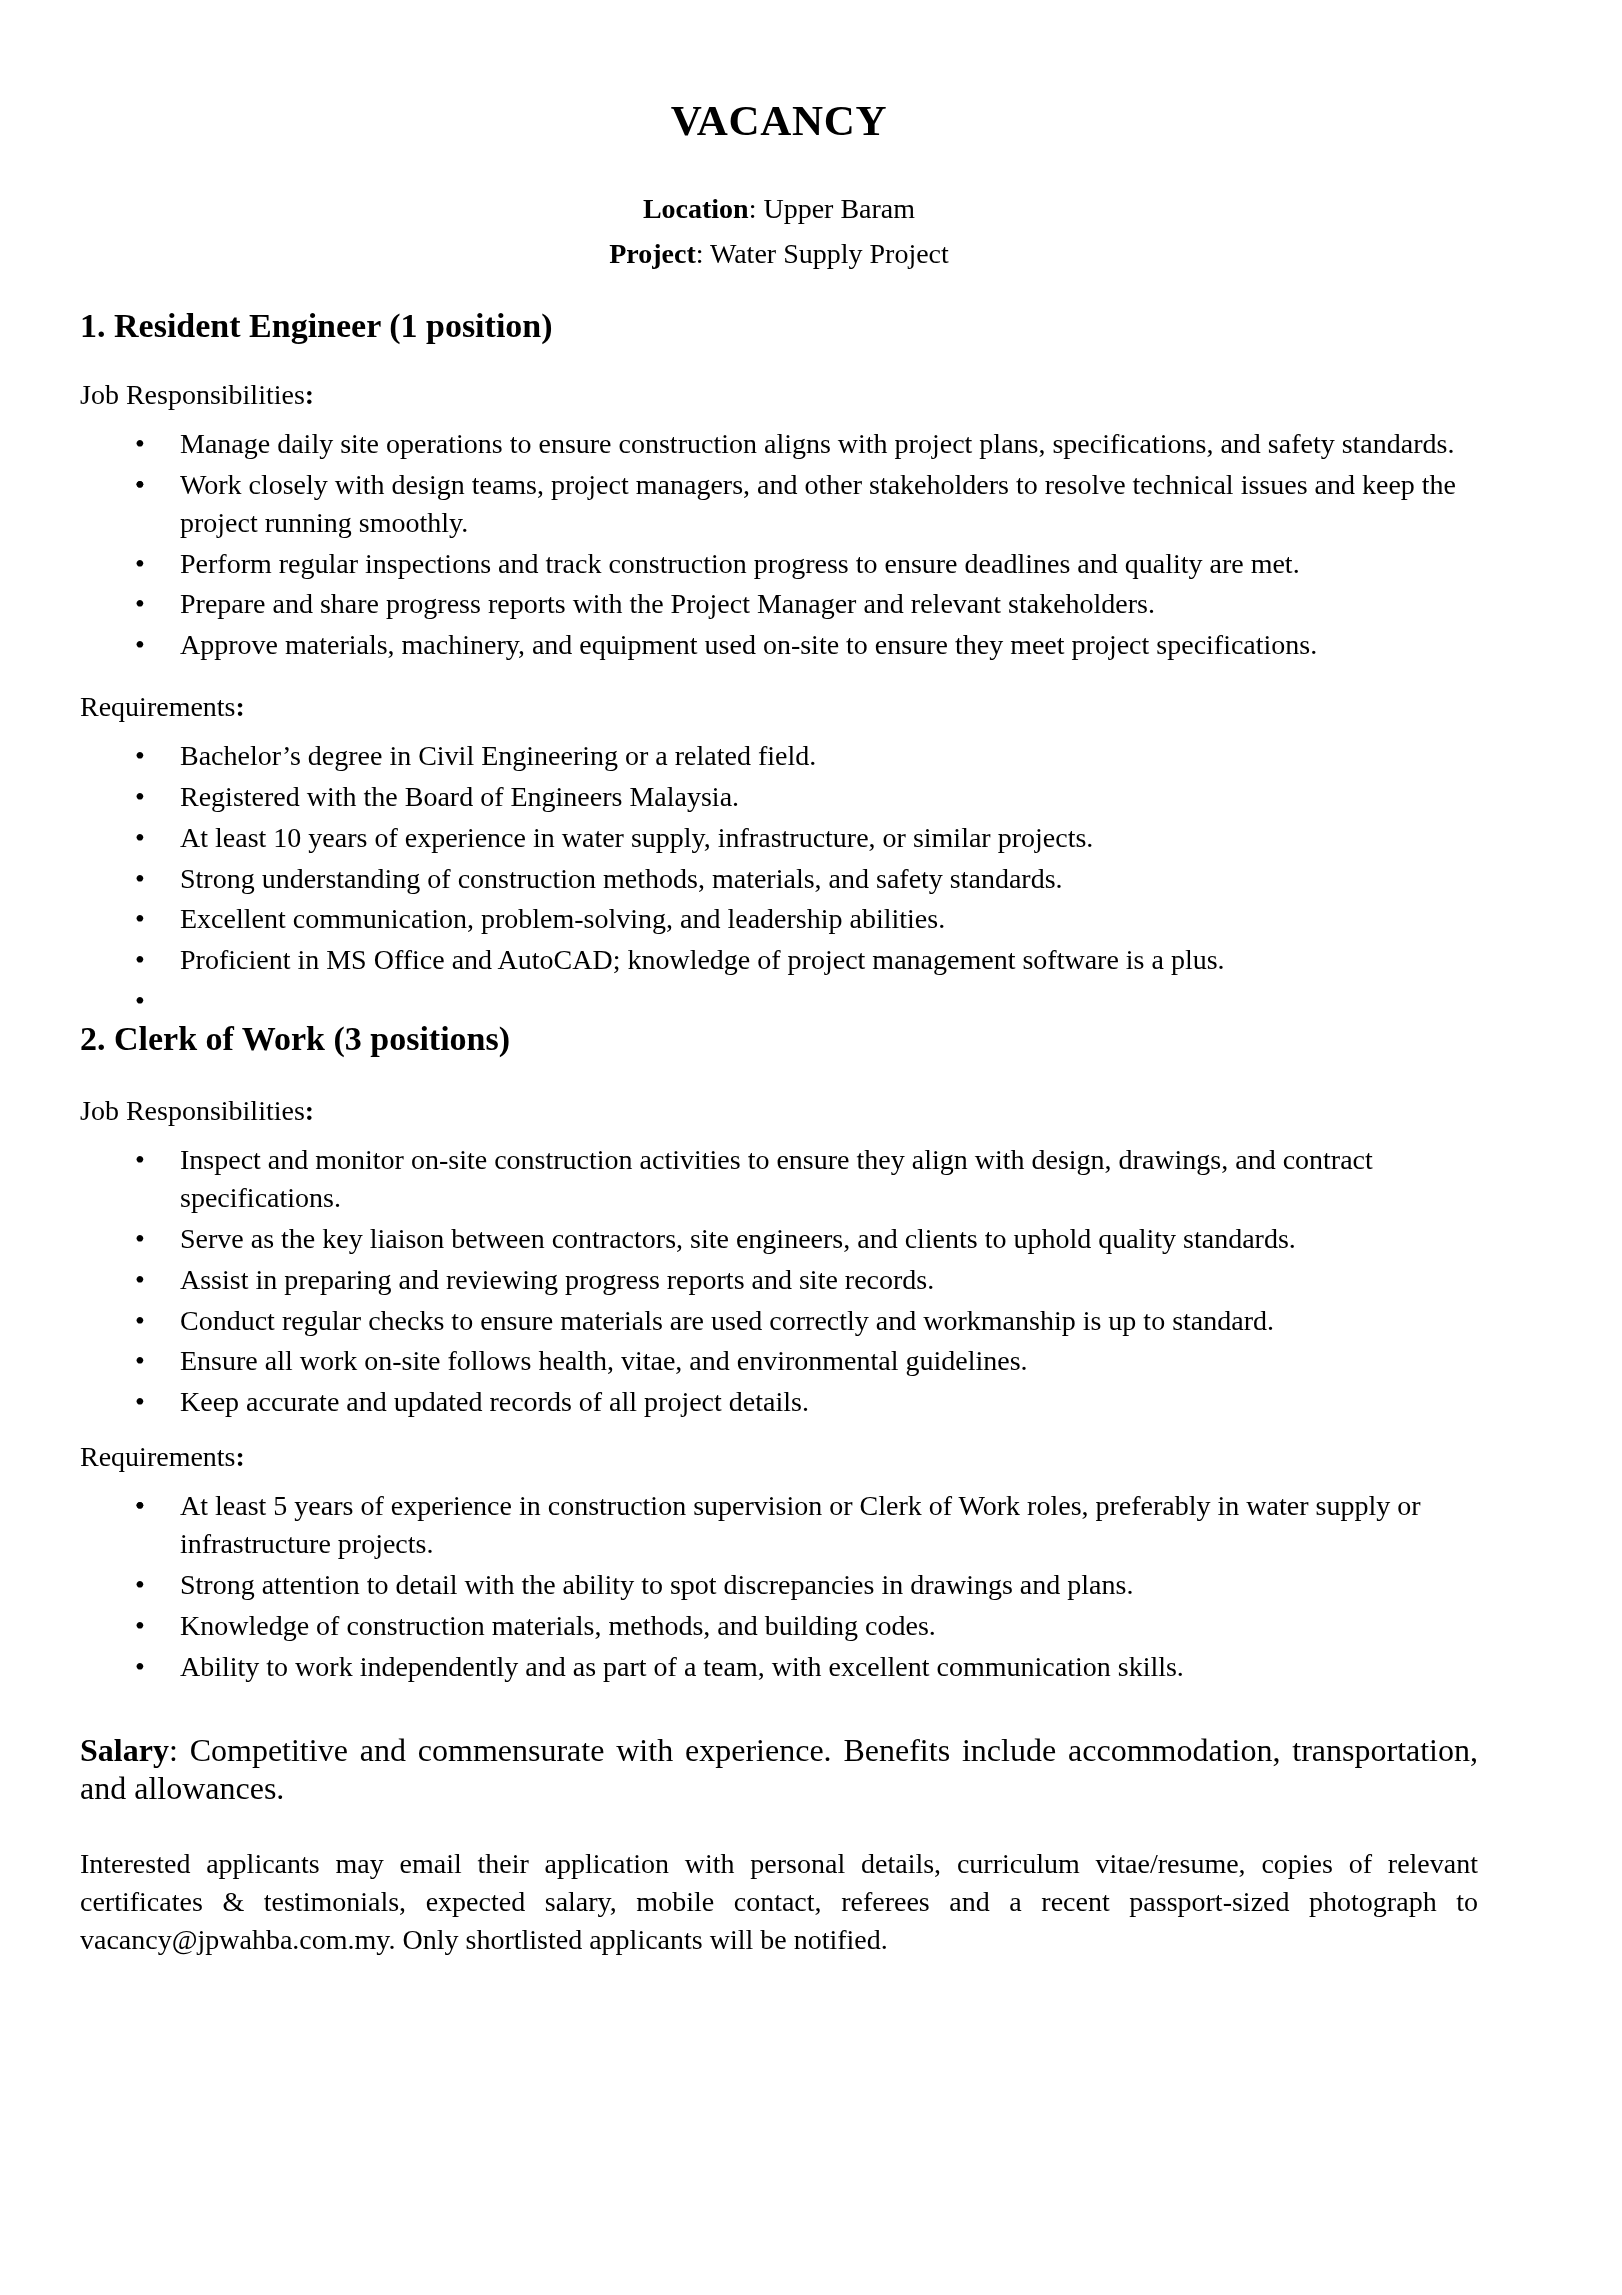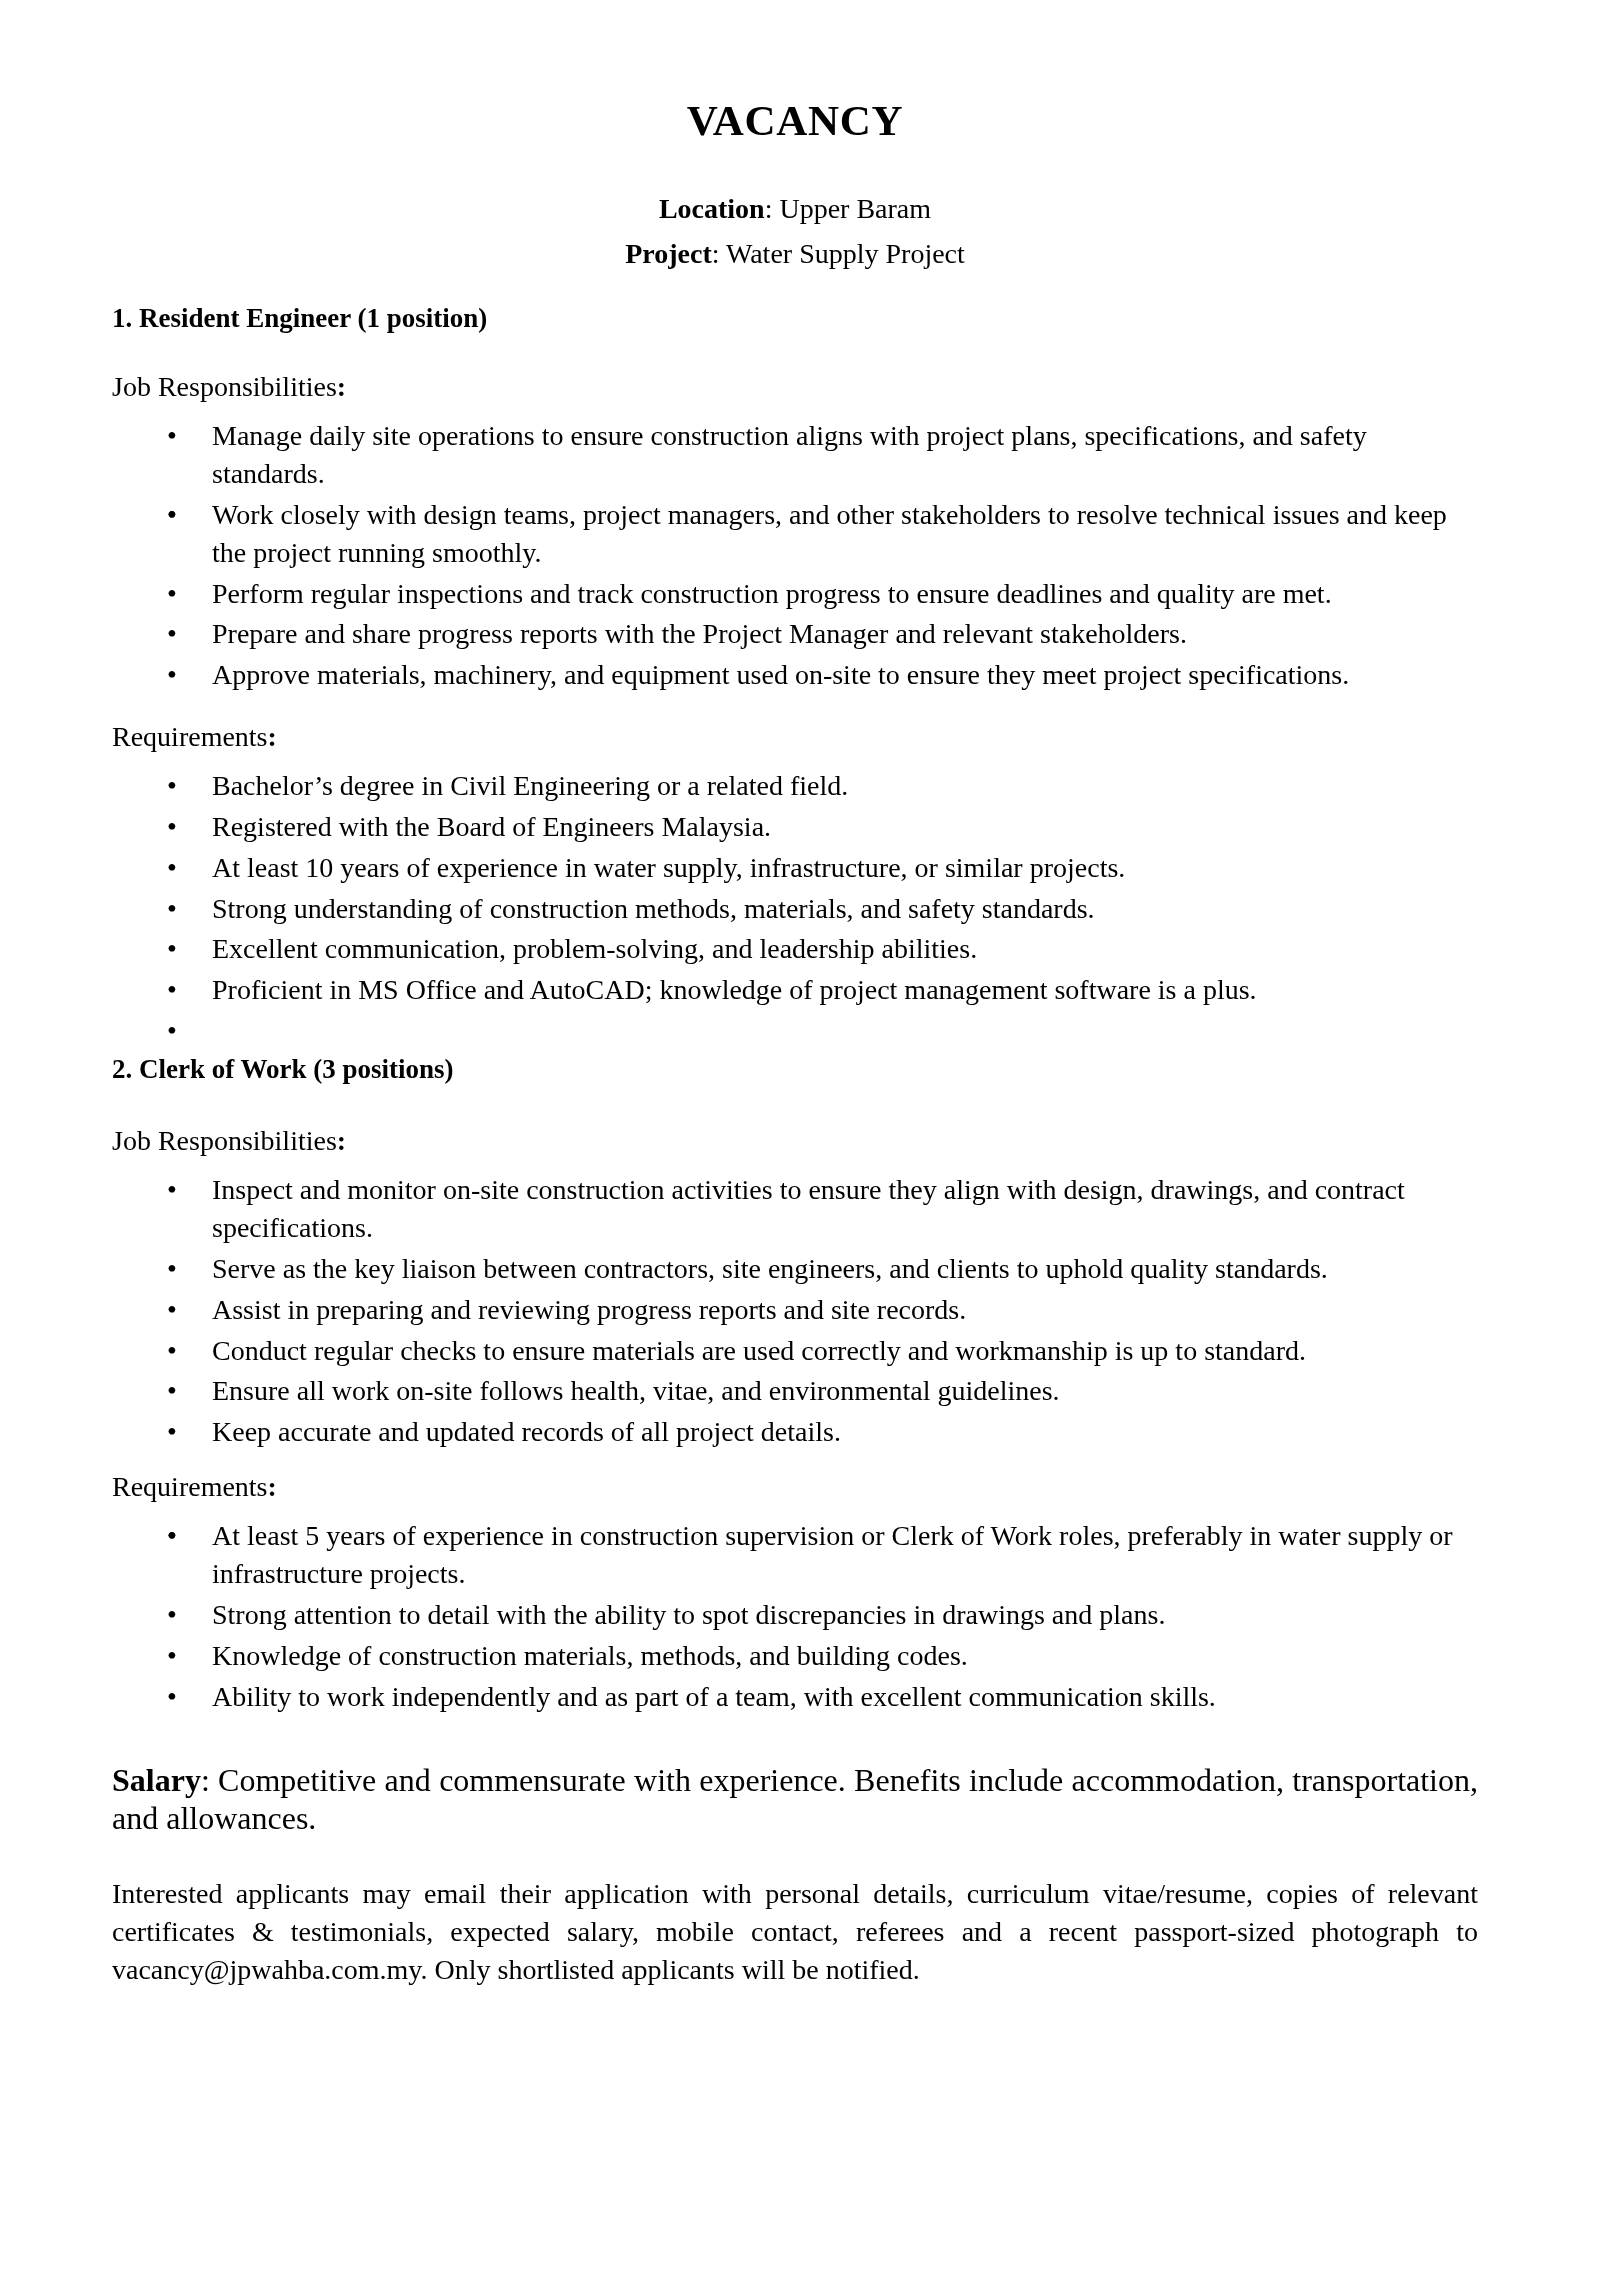--- a/index.html
+++ b/index.html
@@ -9,42 +9,42 @@
   }
   .page {
     position: relative;
     width: 1578px;
     height: 2295px;
     background: #ffffff;
     overflow: hidden;
     font-family: "Liberation Serif", "DejaVu Serif", serif;
     color: #000000;
     box-sizing: border-box;
-    padding: 0 100px 0 112px;
+    padding: 0 100px 0 80px;
   }
   .doc-title {
     margin: 93px 0 0 0;
     text-align: center;
     font-size: 43px;
     line-height: 55px;
     font-weight: bold;
     letter-spacing: 0.7px;
   }
   .meta-block {
     margin-top: 38px;
     text-align: center;
     font-size: 28px;
     line-height: 45px;
   }
   .meta-label { font-weight: bold; text-align: center; }
   .section-heading {
-    font-size: 27px;
+    font-size: 34px;
     line-height: 38px;
     font-weight: bold;
-    margin: 23px 0 0 0;
+    margin: 31px 0 0 0;
   }
   .section-heading.second { margin-top: 41px; }
   .group-heading {
     font-size: 28px;
     line-height: 38px;
     margin: 31px 0 0 0;
   }
   .group-heading .gh-label { font-weight: normal; }
   .group-heading.tight { margin-top: 24px; }
   .group-heading.tight2 { margin-top: 17px; }

